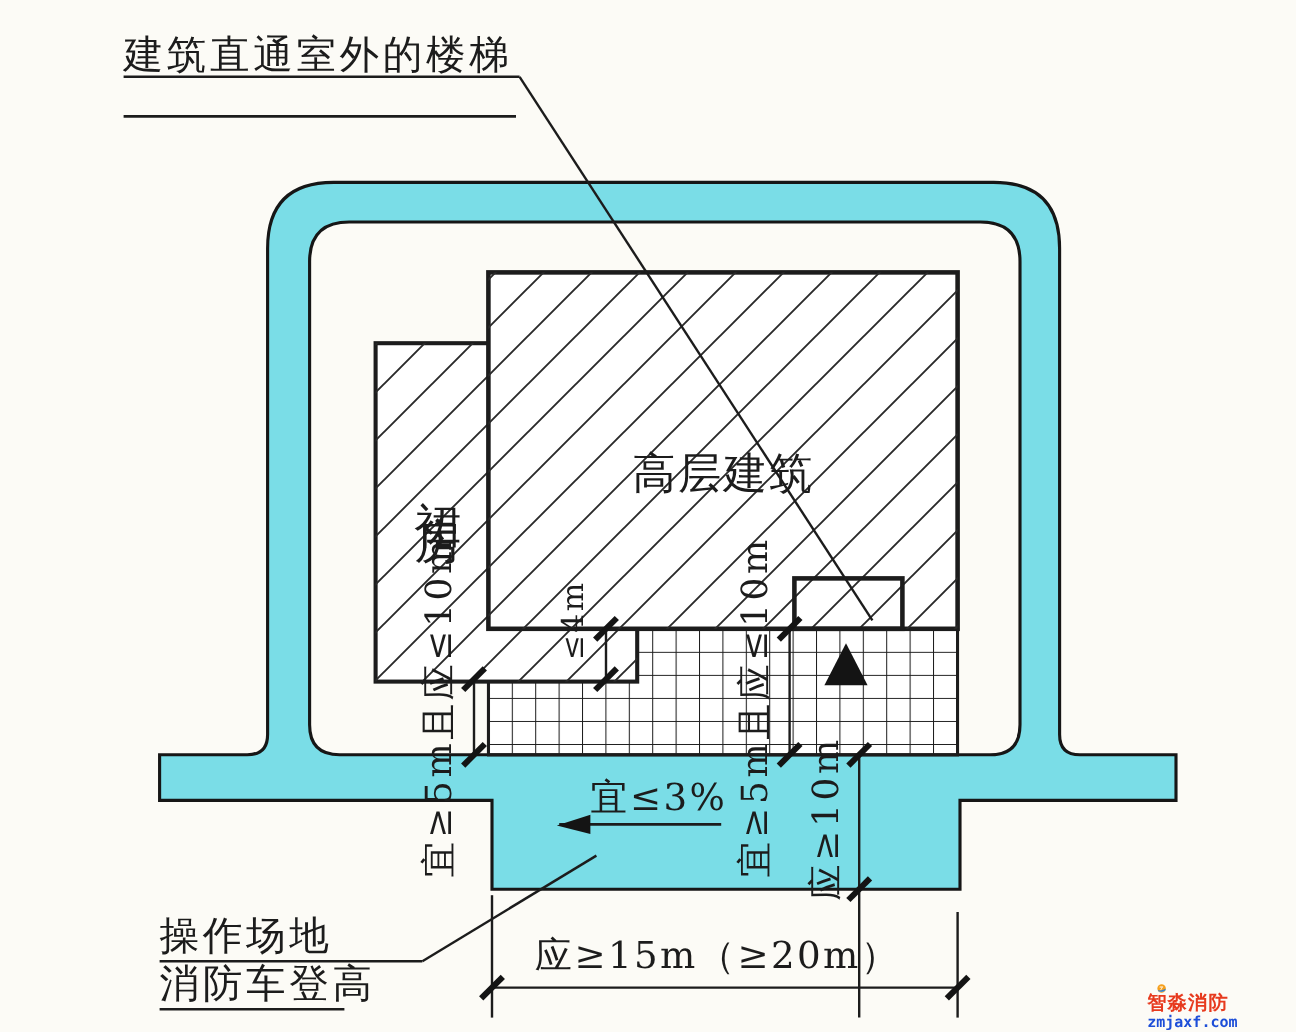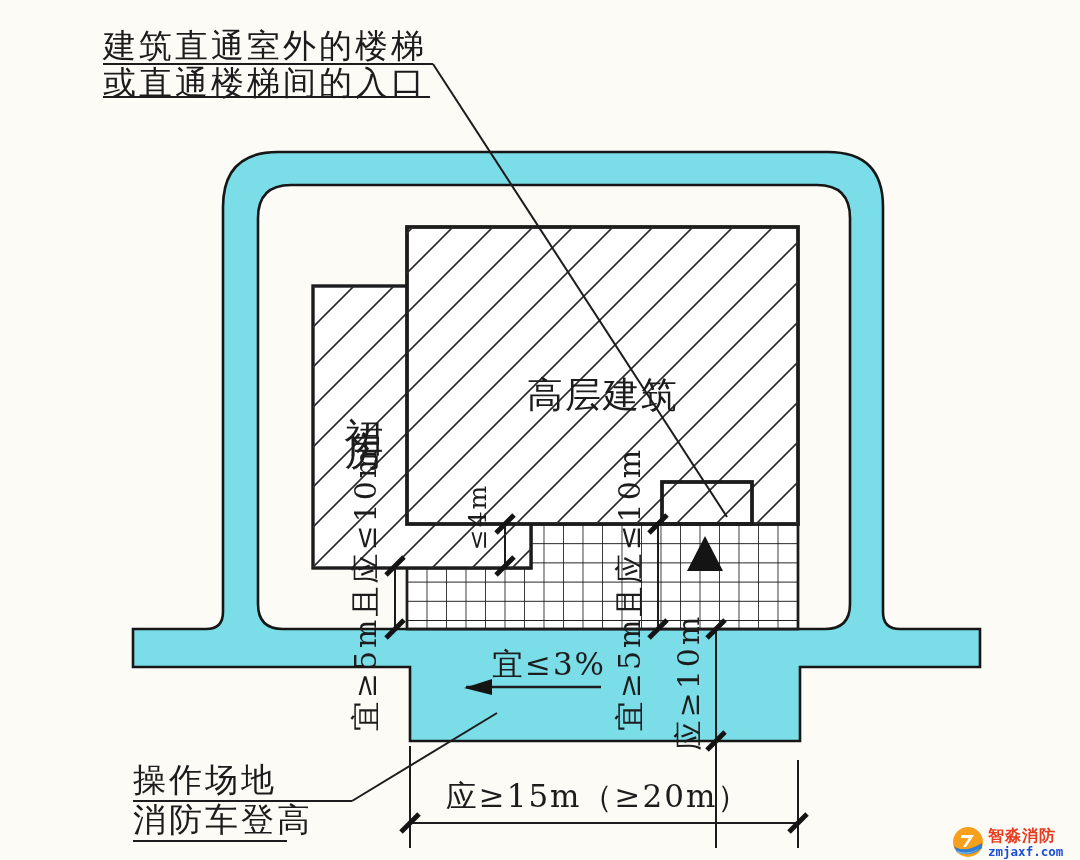--- a/index.html
+++ b/index.html
@@ -16,21 +16,21 @@
   .callout-bottom{line-height:40px;font-size:33px;letter-spacing:3px;}
   .bldg-label{font-size:36px;letter-spacing:2px;margin-top:24px;}
   .podium-label{
     writing-mode:vertical-rl;text-orientation:upright;
     font-size:39px;letter-spacing:12px;
   }
   .dim{font-size:30px;letter-spacing:3px;}
   .dim-sm{font-size:25px;letter-spacing:2px;}
   .dim-h{font-size:31px;letter-spacing:2px;}
   .slope{font-size:31px;letter-spacing:2px;}
-  .watermark{position:absolute;left:952px;top:820px;width:125px;height:38px;display:flex;align-items:flex-end;}
+  .watermark{position:absolute;left:952px;top:820px;width:125px;height:38px;display:flex;align-items:flex-start;flex-direction:column;}
   .wm-texts{margin-left:4px;line-height:1;}
   .wm-brand{font-family:"DejaVu Sans",sans-serif;font-weight:bold;font-size:16px;letter-spacing:1px;}
   .wm-domain{font-family:"DejaVu Sans Mono",monospace;font-weight:bold;font-size:12.5px;color:#1d4ed8;margin-top:2px;}
 </style>
 </head>
 <body>
 
 <div class="canvas">
 
   <svg class="plan" width="1080" height="860" viewBox="0 0 1080 860">
@@ -93,21 +93,20 @@
       <line x1="401" y1="832" x2="419" y2="814"></line>
       <line x1="789" y1="832" x2="807" y2="814"></line>
     </g>
 
     <line x1="466" y1="687" x2="601" y2="687" stroke="#1c1c1c" stroke-width="2.4"></line>
     <polygon points="464,688 492,679 492,695" fill="#141414"></polygon>
   </svg>
 
   <div class="txt callout" style="left:103px;top:27px;">
     <div>建筑直通室外的楼梯</div>
-    <div>或直通楼梯间的入口</div>
   </div>
 
   <div class="txt ctr bldg-label" style="left:603px;top:371px;">高层建筑</div>
 
   <div class="txt ctr podium-label" style="left:364px;top:398px;">裙房</div>
 
   <div class="txt vrt dim" style="left:366px;top:589px;">宜≥5m且应≤10m</div>
 
   <div class="txt vrt dim" style="left:630px;top:589px;">宜≥5m且应≤10m</div>
 

